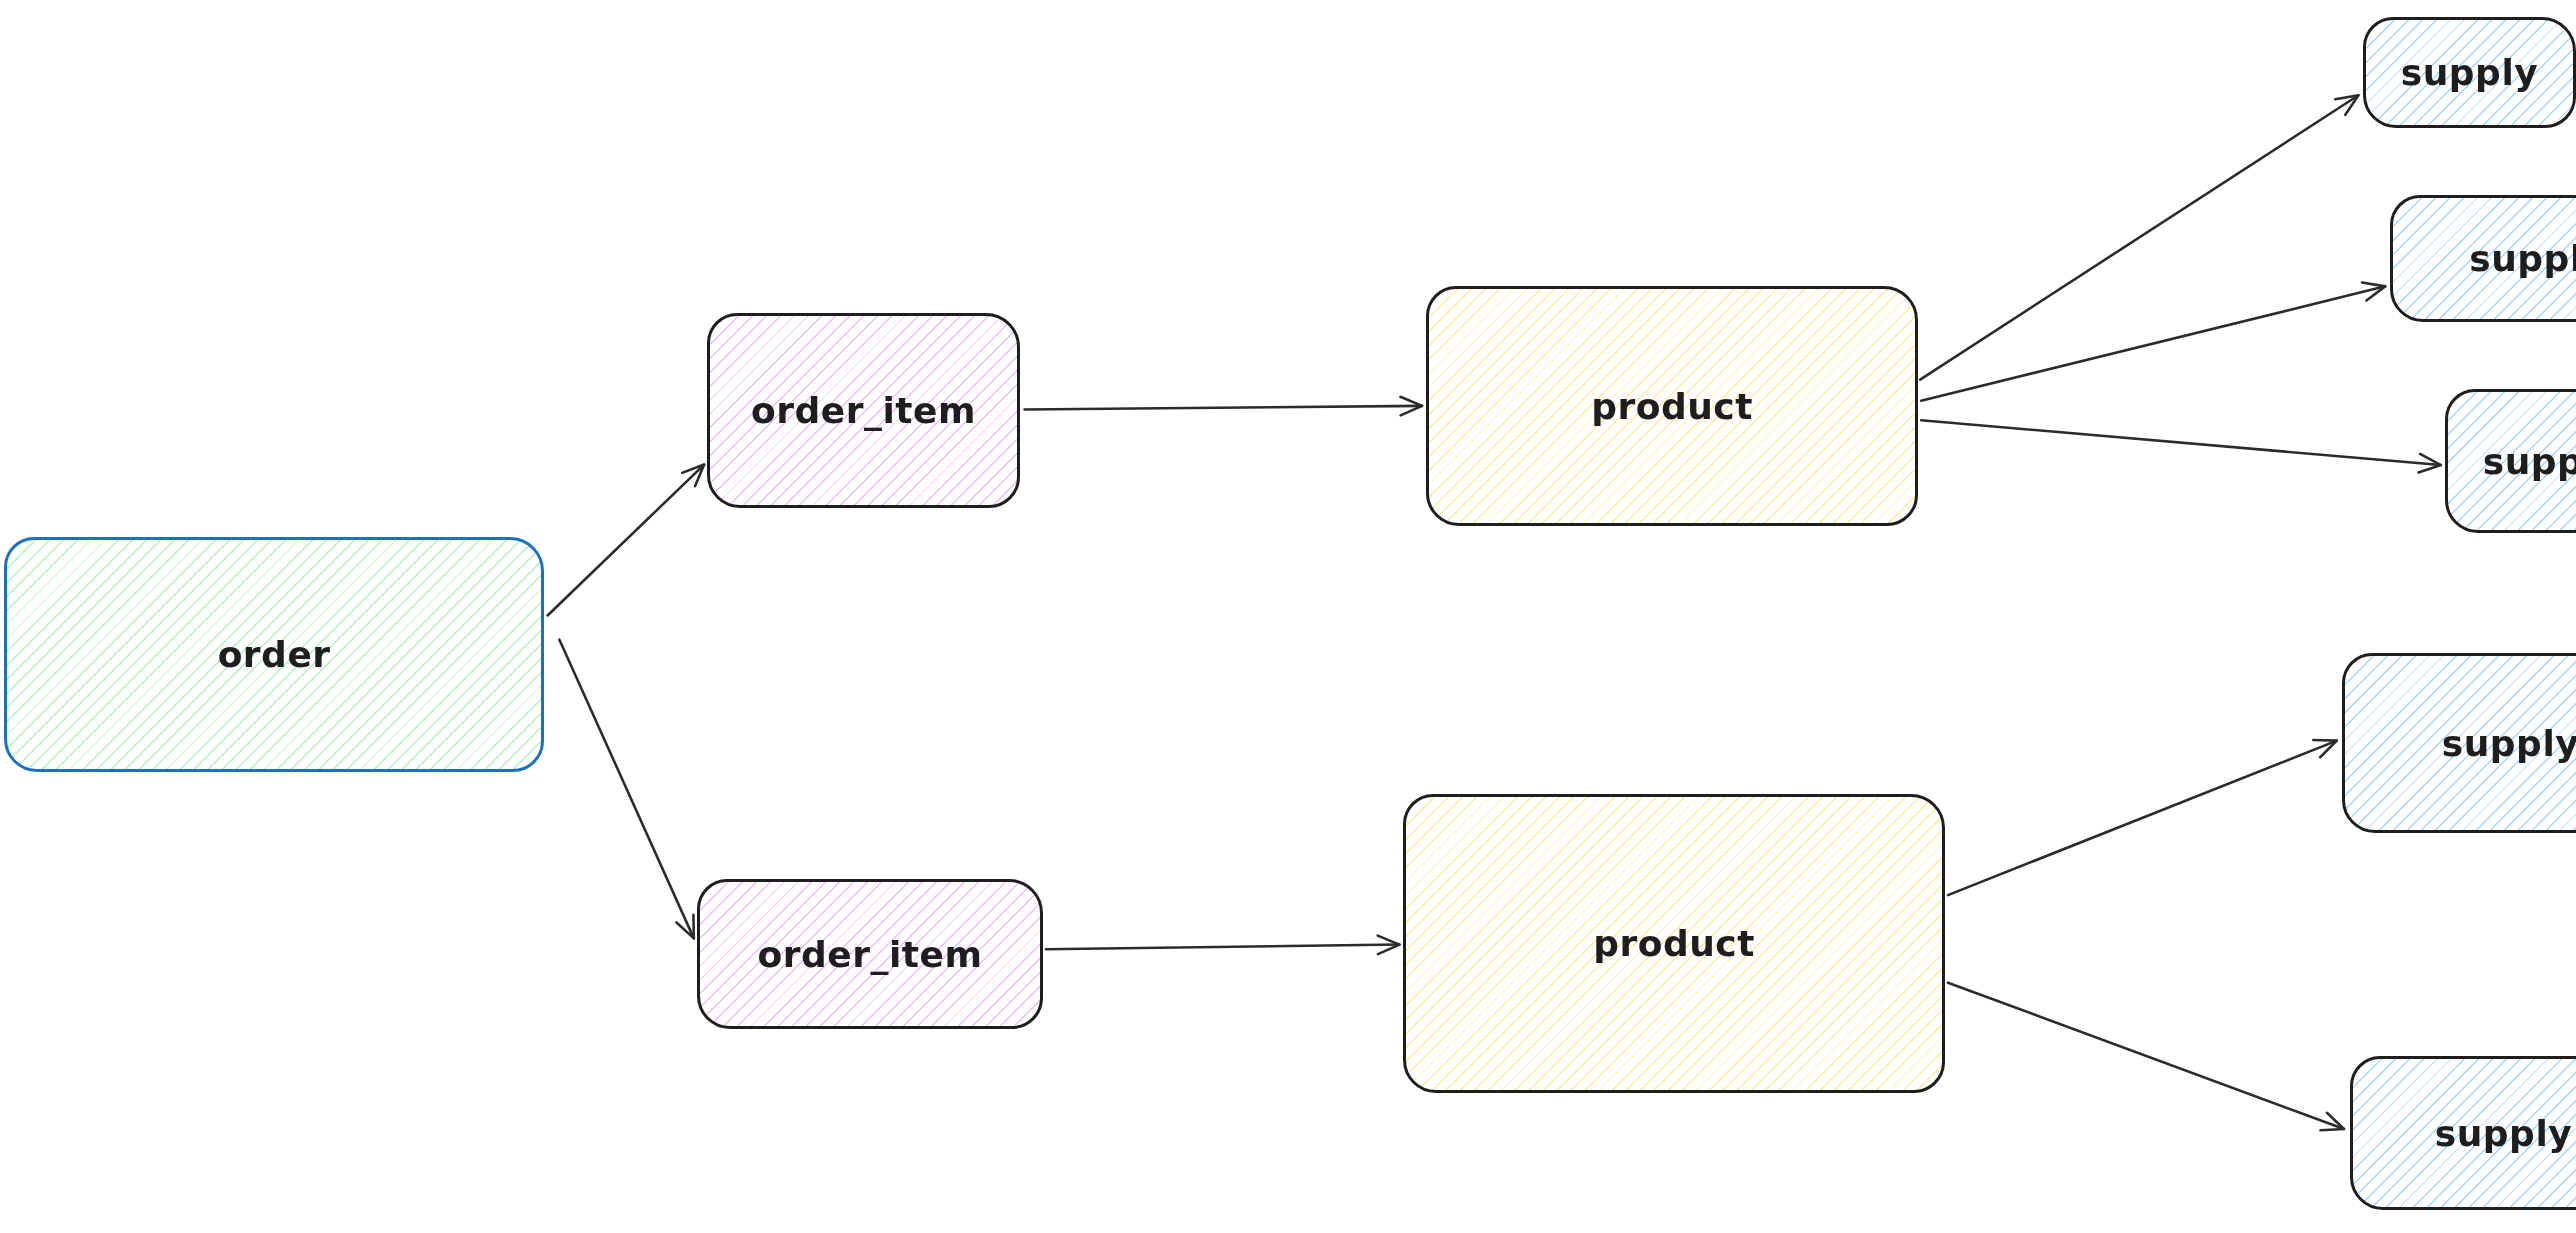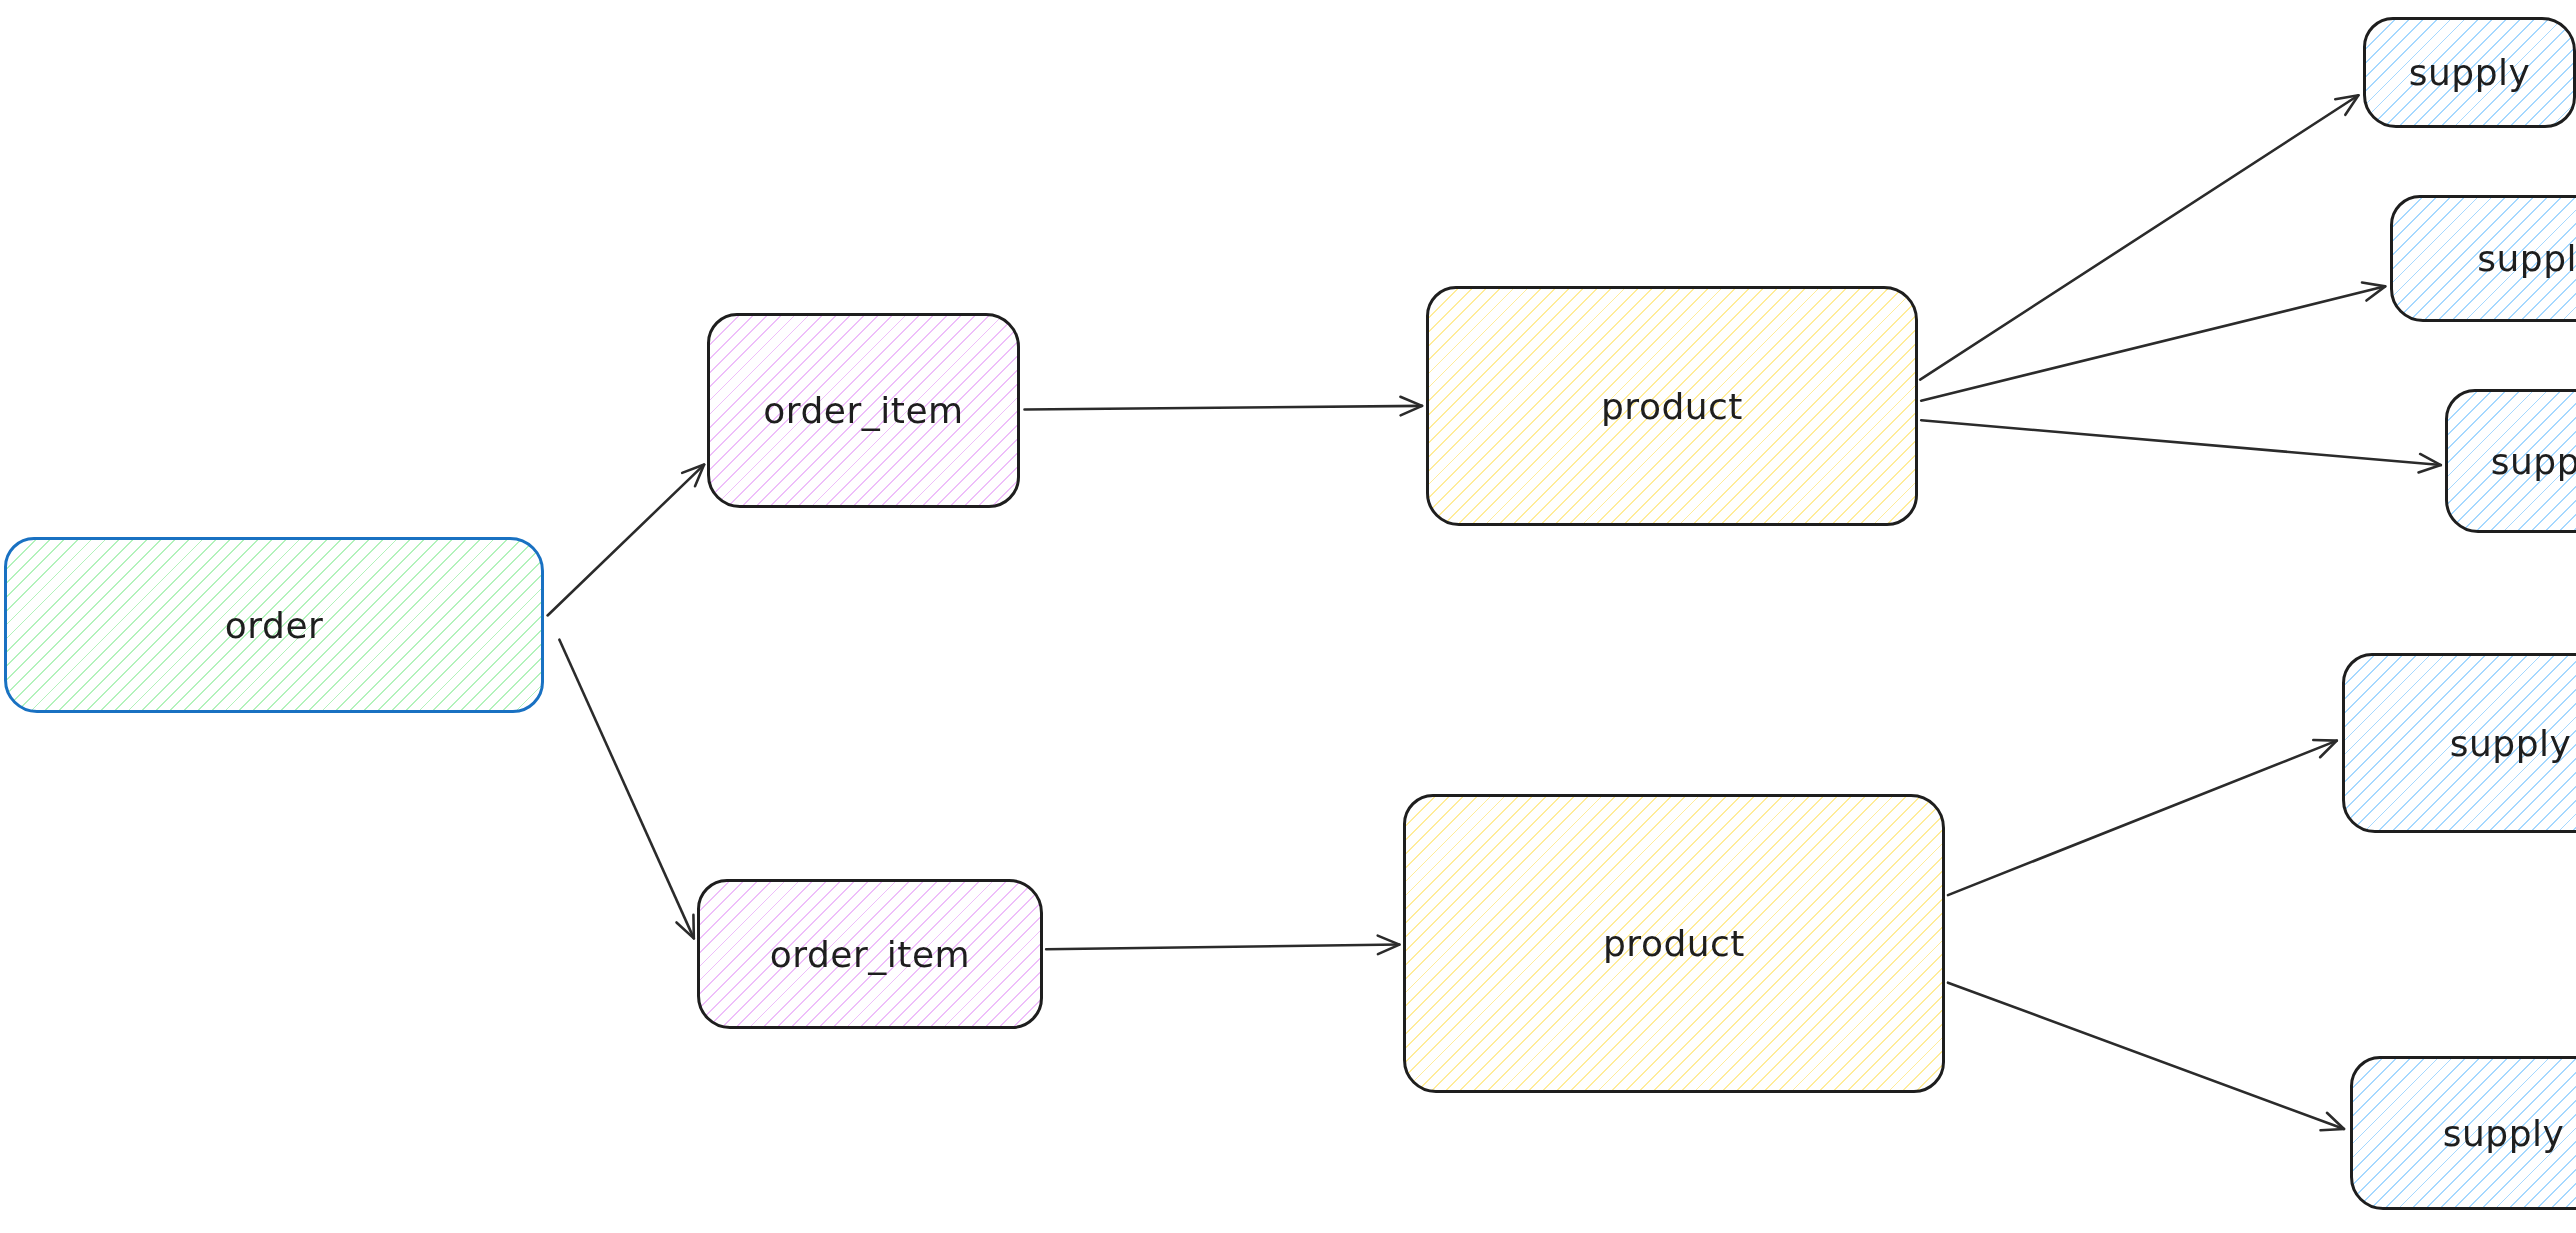--- a/index.html
+++ b/index.html
@@ -36,21 +36,21 @@
     background-image: repeating-linear-gradient(
       135deg,
       var(--hatch) 0px,
       var(--hatch) 1.3px,
       transparent 1.3px,
       transparent 9.8px
     );
   }
   .node .label {
     font-size: 36px;
-    font-weight: normal;
+    font-weight: bold;
     letter-spacing: 0.5px;
     color: #1e1e1e;
     white-space: nowrap;
     user-select: none;
   }
   .edge-line {
     fill: none;
     stroke-linecap: round;
   }
 </style>
@@ -70,21 +70,21 @@
         <line x1="1988" y1="795" x2="2760" y2="788" class="edge-line" stroke="#2b2b2b" stroke-width="5" marker-end="url(#arrowhead)"></line>
         <line x1="2030" y1="1843" x2="2716" y2="1834" class="edge-line" stroke="#2b2b2b" stroke-width="5" marker-end="url(#arrowhead)"></line>
         <line x1="3727" y1="737" x2="4578" y2="185" class="edge-line" stroke="#2b2b2b" stroke-width="5" marker-end="url(#arrowhead)"></line>
         <line x1="3729" y1="778" x2="4630" y2="556" class="edge-line" stroke="#2b2b2b" stroke-width="5" marker-end="url(#arrowhead)"></line>
         <line x1="3729" y1="816" x2="4738" y2="903" class="edge-line" stroke="#2b2b2b" stroke-width="5" marker-end="url(#arrowhead)"></line>
         <line x1="3781" y1="1738" x2="4536" y2="1438" class="edge-line" stroke="#2b2b2b" stroke-width="5" marker-end="url(#arrowhead)"></line>
         <line x1="3781" y1="1908" x2="4550" y2="2192" class="edge-line" stroke="#2b2b2b" stroke-width="5" marker-end="url(#arrowhead)"></line>
       </g>
   </svg>
   <div id="nodes">
-      <div class="node" style="left: 4.1px; top: 537px; width: 540px; height: 176px; border-color: rgb(25, 113, 194); --hatch: #b2f2bb;">
+      <div class="node" style="left: 4.1px; top: 537px; width: 540px; height: 235px; border-color: rgb(25, 113, 194); --hatch: #b2f2bb;">
         <span class="label" style="color: rgb(30, 30, 30);">order</span>
       </div>
       <div class="node" style="left: 707px; top: 313px; width: 313px; height: 195px; border-color: rgb(30, 30, 30); --hatch: #eebefa;">
         <span class="label" style="color: rgb(30, 30, 30);">order_item</span>
       </div>
       <div class="node" style="left: 697px; top: 879px; width: 346px; height: 150px; border-color: rgb(30, 30, 30); --hatch: #eebefa;">
         <span class="label" style="color: rgb(30, 30, 30);">order_item</span>
       </div>
       <div class="node" style="left: 1426px; top: 286px; width: 492px; height: 240px; border-color: rgb(30, 30, 30); --hatch: #ffec99;">
         <span class="label" style="color: rgb(30, 30, 30);">product</span>

